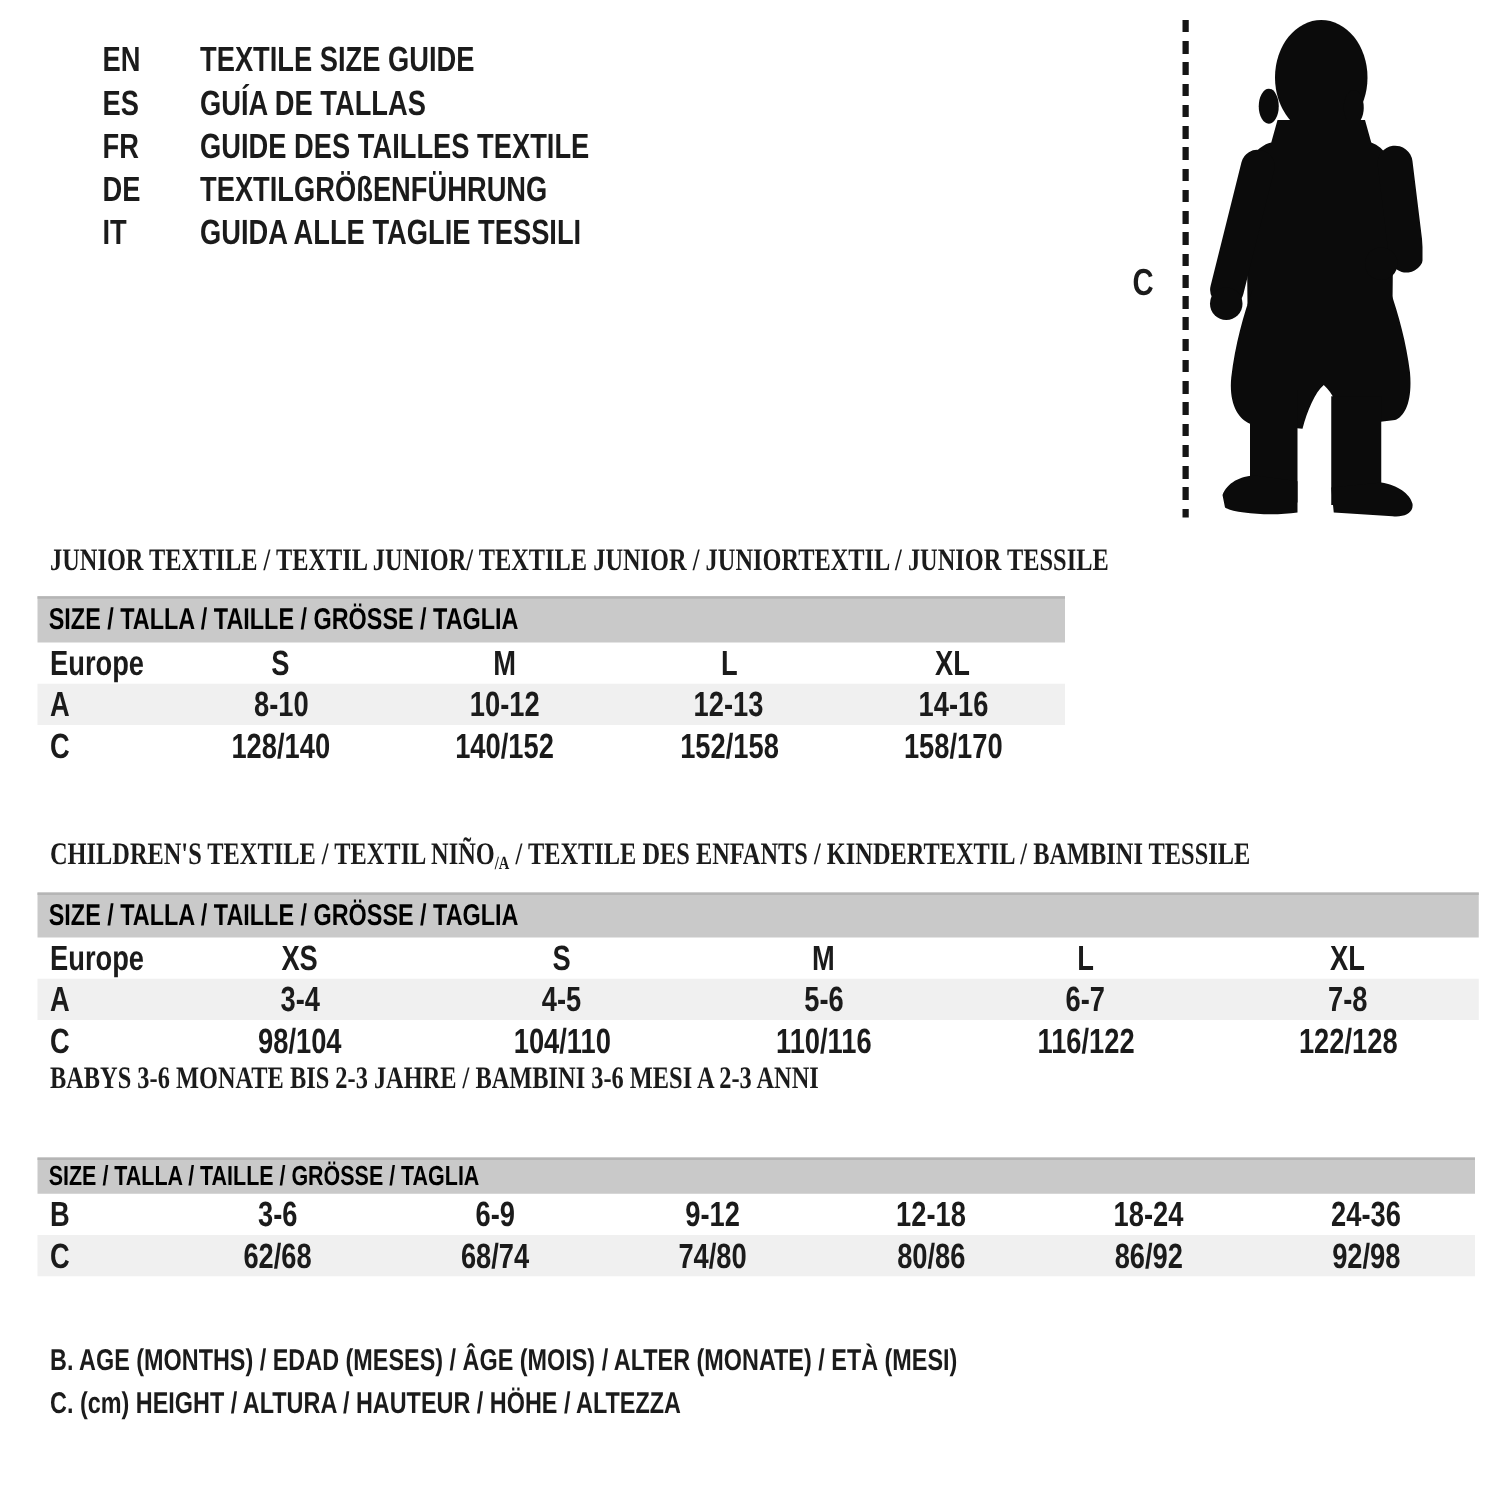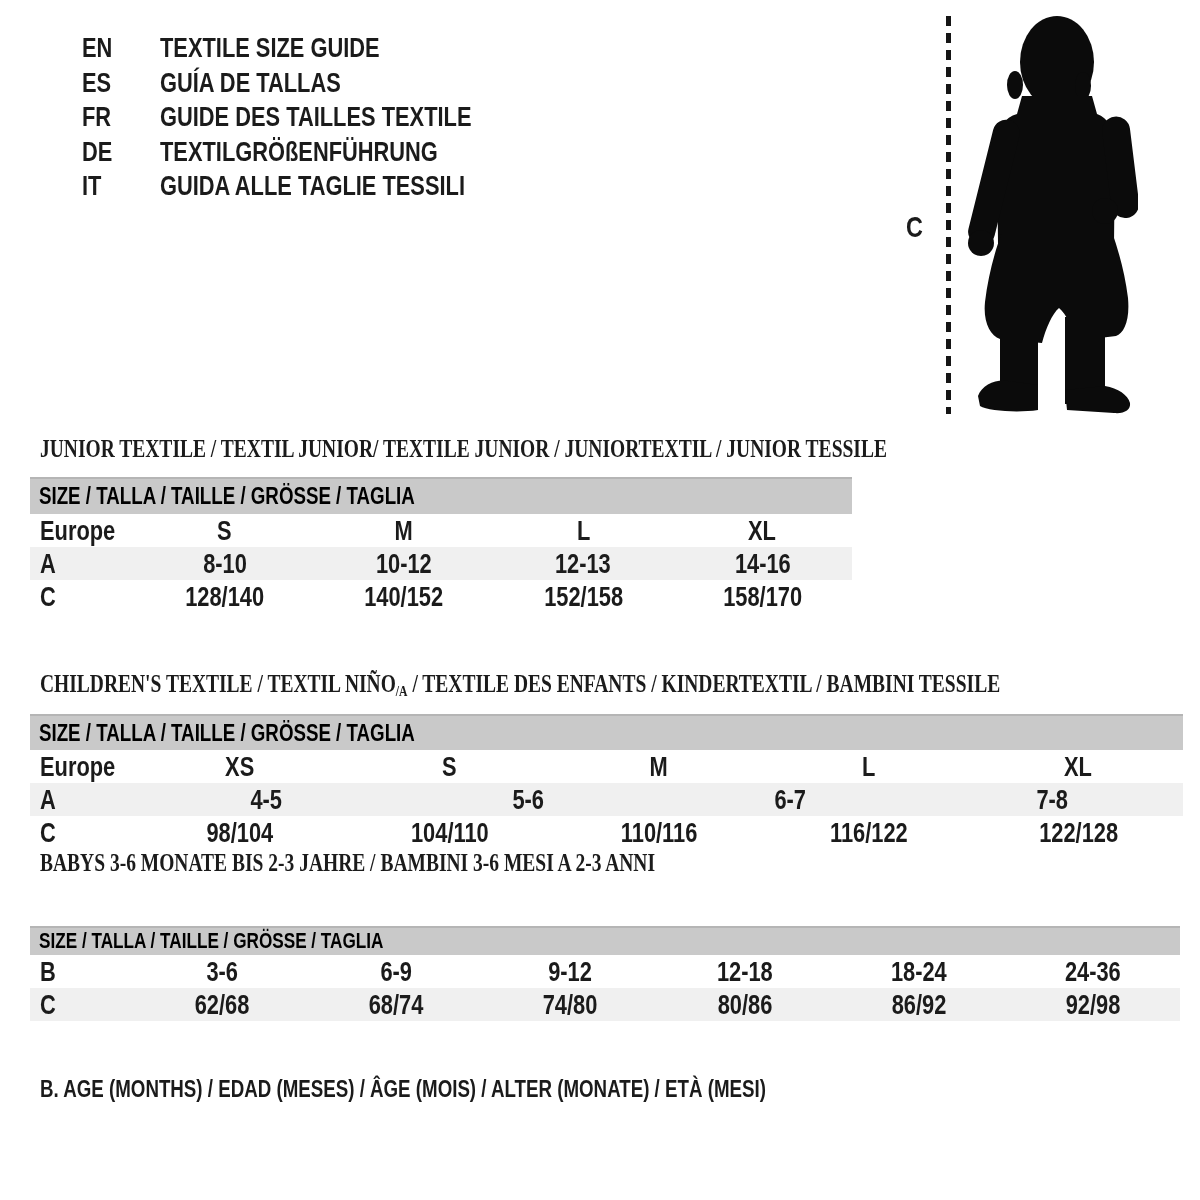--- a/index.html
+++ b/index.html
@@ -128,20 +128,21 @@
         <div class="t-row">
           <div class="t-label"><span class="cond">Europe</span></div>
           <div class="t-cell"><span class="cond-c">XS</span></div>
           <div class="t-cell"><span class="cond-c">S</span></div>
           <div class="t-cell"><span class="cond-c">M</span></div>
           <div class="t-cell"><span class="cond-c">L</span></div>
           <div class="t-cell"><span class="cond-c">XL</span></div>
         </div>
         <div class="t-row shaded">
           <div class="t-label"><span class="cond">A</span></div>
+          <div class="t-cell"><span class="cond-c">3-4</span></div>
           <div class="t-cell"><span class="cond-c">4-5</span></div>
           <div class="t-cell"><span class="cond-c">5-6</span></div>
           <div class="t-cell"><span class="cond-c">6-7</span></div>
           <div class="t-cell"><span class="cond-c">7-8</span></div>
         </div>
         <div class="t-row">
           <div class="t-label"><span class="cond">C</span></div>
           <div class="t-cell"><span class="cond-c">98/104</span></div>
           <div class="t-cell"><span class="cond-c">104/110</span></div>
           <div class="t-cell"><span class="cond-c">110/116</span></div>
@@ -173,15 +174,16 @@
           <div class="t-cell"><span class="cond-c">74/80</span></div>
           <div class="t-cell"><span class="cond-c">80/86</span></div>
           <div class="t-cell"><span class="cond-c">86/92</span></div>
           <div class="t-cell"><span class="cond-c">92/98</span></div>
         </div>
       </div>
   </section>
 
   <div class="notes" id="notes">
       <div class="note-line"><span class="cond">B. AGE (MONTHS) / EDAD (MESES) / ÂGE (MOIS) / ALTER (MONATE) / ETÀ (MESI)</span></div>
+      <div class="note-line"><span class="cond">C. (cm) HEIGHT / ALTURA / HAUTEUR / HÖHE / ALTEZZA</span></div>
     </div>
 
 </div>
 
 </body></html>

